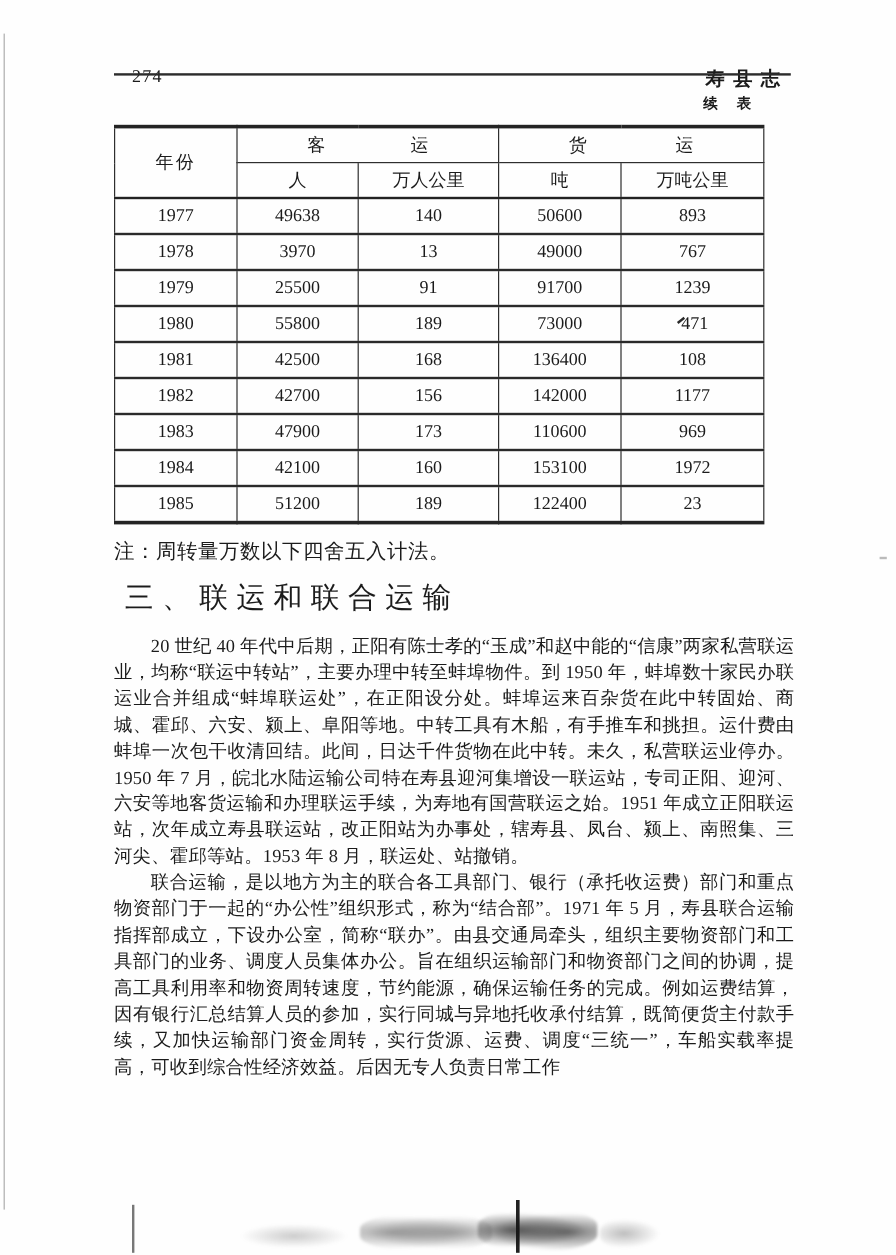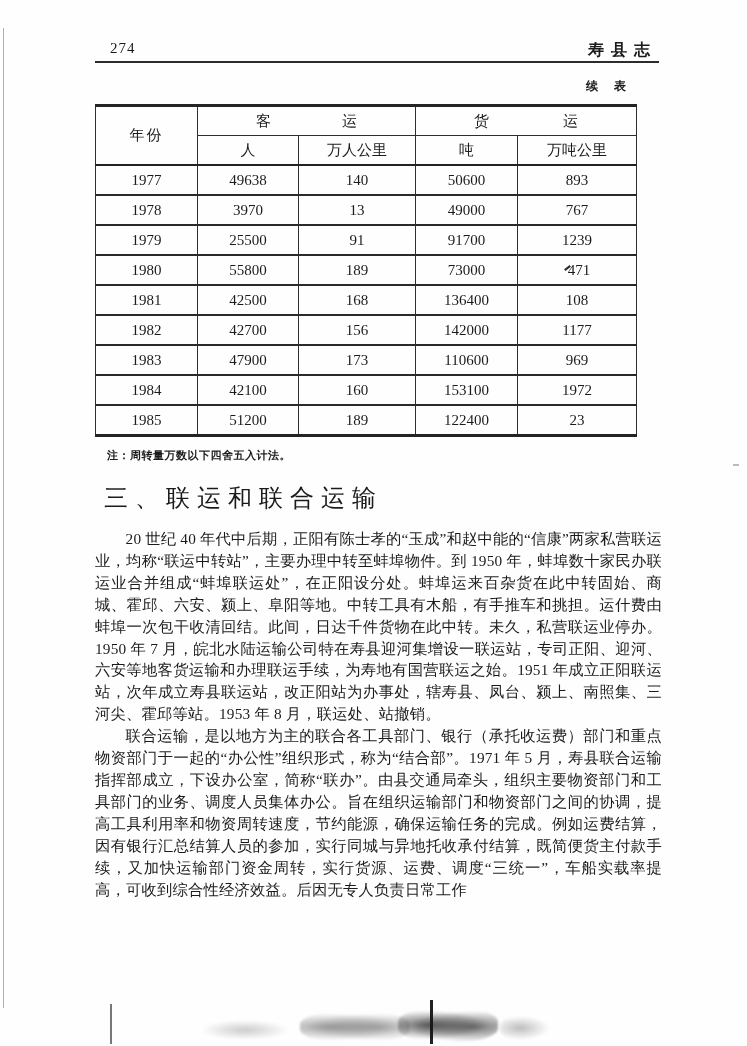--- a/index.html
+++ b/index.html
@@ -19,21 +19,21 @@
        background:radial-gradient(ellipse at 30% 50%,rgba(20,20,20,.65),rgba(20,20,20,0) 60%),
                   radial-gradient(ellipse at 75% 55%,rgba(20,20,20,.6),rgba(20,20,20,0) 60%);}
   .nb2{left:300px;top:1012px;width:110px;height:30px;
        background:radial-gradient(ellipse at 25% 50%,rgba(60,60,60,.45),rgba(60,60,60,0) 65%),
                   radial-gradient(ellipse at 70% 50%,rgba(60,60,60,.4),rgba(60,60,60,0) 65%);}
   .nb3{left:200px;top:1020px;width:90px;height:20px;
        background:radial-gradient(ellipse at 50% 50%,rgba(90,90,90,.3),rgba(90,90,90,0) 70%);}
   .nb4{left:500px;top:1016px;width:50px;height:24px;
        background:radial-gradient(ellipse at 40% 50%,rgba(70,70,70,.35),rgba(70,70,70,0) 70%);}
   
-  .page-header{position:absolute;left:95px;top:40px;width:562px;height:20px;text-decoration:underline;}
+  .page-header{position:absolute;left:95px;top:56px;width:562px;height:20px;text-decoration:underline;}
   .page-number{position:absolute;left:15px;top:0;font-size:15px;letter-spacing:1px;}
   .book-title{position:absolute;left:0;right:0;top:0;text-align:right;
               font-size:16px;font-weight:700;letter-spacing:7px;}
   .header-rule{position:absolute;left:95px;top:61px;width:564px;height:2px;background:#2c2c2c;}
   .cont-label{position:absolute;right:119px;top:78px;font-size:12px;font-weight:700;letter-spacing:2px;}
   
   table.stats{
     position:absolute;left:95px;top:104px;width:541px;
     border-collapse:collapse;table-layout:fixed;
     font-size:15px;
@@ -52,21 +52,21 @@
   td.num{text-align:right;}
   td.c-people{padding-right:24px;}
   td.c-pkm{padding-right:44px;margin-left:45px;}
   td.c-tons{padding-right:26px;}
   td.c-tkm{padding-right:20px;}
   th.year-head{letter-spacing:2px;}
   .artifact{display:inline-block;width:7px;height:2px;background:#2a2a2a;
             transform:rotate(-38deg);vertical-align:6px;margin-right:-3px;}
   
   .table-note{position:absolute;left:95px;top:448px;width:560px;
-              font-size:11px;font-weight:700;letter-spacing:.5px;margin-left:12px;}
+              font-size:17px;font-weight:400;letter-spacing:.5px;}
   .section-heading{position:absolute;left:104px;top:482px;
                    font-size:24px;font-weight:400;letter-spacing:7px;}
   
   .body-text{position:absolute;left:95px;top:528px;width:567px;
              font-size:15.3px;line-height:21.9px;text-align:justify;
              letter-spacing:.2px;}
   .body-text p{margin:0;text-indent:2em;}
 </style>
 </head>
 <body>

